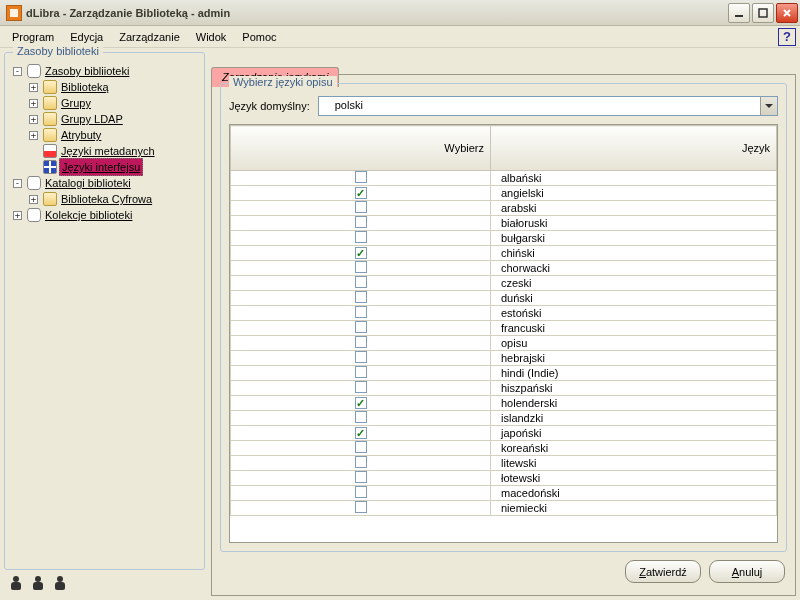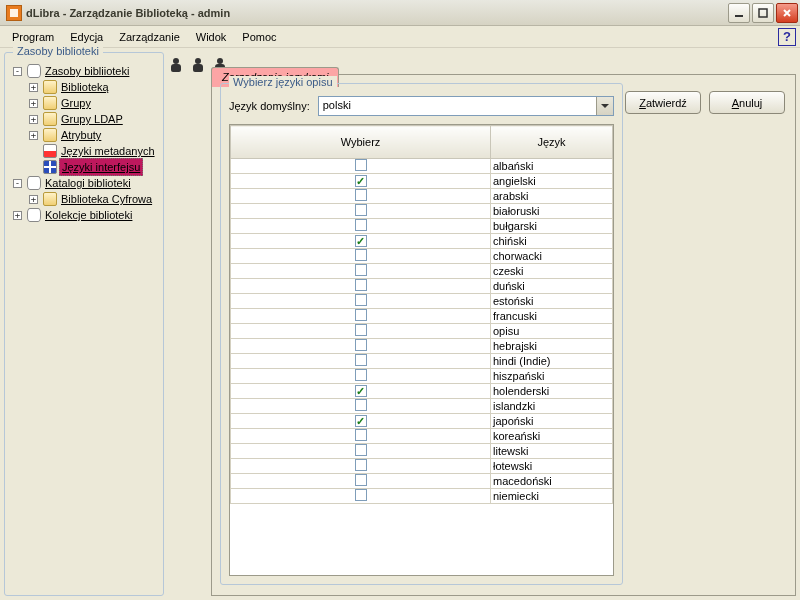--- a/index.html
+++ b/index.html
@@ -69,21 +69,21 @@
     background:#ece9d8;
     display:none;
   }
   
   .content {
     position:absolute; top:48px; bottom:0; left:0; right:0;
     display:flex;
   }
   .left-pane {
     width: 208px;
-    display:flex; 
+    display:flex; flex-direction:column;
     padding: 4px 3px 4px 4px;
   }
   .right-pane {
     flex:1;
     padding: 4px 4px 4px 3px;
     display:flex; flex-direction:column;
   }
   
   .groupbox {
     border: 1px solid #b6c7d8;
@@ -165,21 +165,21 @@
     padding:3px 10px 4px;
     border-radius:3px 3px 0 0;
     position:relative; top:13px;
     cursor:pointer;
     font-style:italic;
   }
   .tabbody {
     flex:1; border:1px solid #9c9a8a;
     background:#ece9d8;
     padding:8px 8px 10px 8px;
-    display:flex; 
+    display:flex; flex-direction:column;
     min-height:0;
   }
   
   .inner-group {
     border:1px solid #b6c7d8;
     border-radius:3px;
     padding:12px 8px 8px;
     position:relative;
     flex:1;
     display:flex; flex-direction:column;
@@ -190,21 +190,21 @@
     background:#ece9d8; padding:0 4px;
     color:#3b5b88;
   }
   .row-default {
     display:flex; align-items:center; gap:8px; margin-bottom:8px;
   }
   .combo {
     flex:1; display:flex; border:1px solid #7f9db9;
     background:#fff; height:20px;
   }
-  .combo-text { flex:1; padding:2px 4px; }
+  .combo-text { flex:1; padding:2px 16px; }
   .combo-btn {
     width:17px;background:linear-gradient(#e9e7db,#d6d3c3);
     border-left:1px solid #9c9a8a;
     display:flex;align-items:center;justify-content:center;
     cursor:pointer;
   }
   .combo-btn::after{
     content:"";border:4px solid transparent;border-top-color:#333;margin-top:3px;
   }
   
@@ -215,47 +215,47 @@
     background:#fff;
   }
   table.lang {
     border-collapse:collapse; width:100%;
     table-layout:fixed;
   }
   .table-scroll { flex:1; overflow-y:scroll; overflow-x:hidden; }
   table.lang th {
     background:linear-gradient(#fdfdfb,#e7e4d6);
     border:1px solid #c9c6b8;
-    font-weight:normal;text-align:center;padding:10px 6px;height:18px;
+    font-weight:normal;text-align:right;padding:16px 6px;height:18px;
     position:sticky; top:0;
   }
   table.lang td {
     border:1px solid #d4d0c0;
-    padding:0 2px; height:15px;
+    padding:0 10px; height:15px;
     font-size:11px;
   }
   table.lang td.chk { text-align:center; }
   .checkbox {
     width:12px;height:12px;border:1px solid #7f9db9;background:#fff;
     display:inline-flex;align-items:center;justify-content:center;
     cursor:pointer;
   }
   .checkbox.checked::after{
     content:"✓";color:#1a7f1a;font-size:11px;font-weight:bold;line-height:10px;
   }
   
   .button-row {
     display:flex; justify-content:flex-end; gap:8px;
     padding:8px 2px 2px;
   }
   .btn {
     min-width:76px;height:23px;
     background:linear-gradient(#fdfdfb,#e3e0d0);
     border:1px solid #8b8878;
-    border-radius:4px;
+    border-radius:9px;
     cursor:pointer;
     font-family:inherit;font-size:11px;
     display:flex;align-items:center;justify-content:center;
   }
   .btn .ul { text-decoration:underline; }
   col.col-chk { width:260px; }
 </style>
 </head>
 <body>
 

